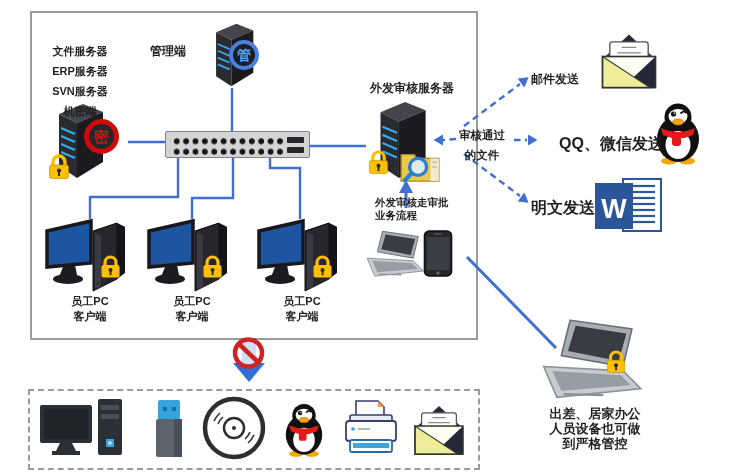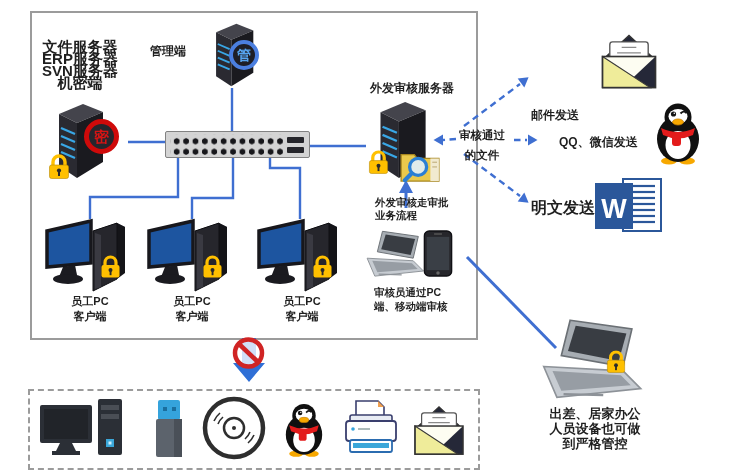--- a/index.html
+++ b/index.html
@@ -314,46 +314,44 @@
 
   <div class="icon-group" style="left:534px;top:318px;width:112px;height:86px;">
     <svg viewBox="0 0 100 78">
         <use href="#sym-laptop"></use>
       </svg>
     <svg viewBox="0 0 22 26" style="left:72px;top:32px;width:20px;height:24px;">
         <use href="#sym-lock"></use>
       </svg>
   </div>
 
-  <div class="label" style="left:28px;top:41px;width:104px;font-size:15px;line-height:12px;text-align:center;">文件服务器
+  <div class="label" style="left:28px;top:41px;width:104px;font-size:11px;line-height:20px;text-align:center;">文件服务器
 ERP服务器
 SVN服务器
 机密端</div>
 
   <div class="label" style="left:150px;top:43px;font-size:12px;">管理端</div>
 
   <div class="label" style="left:375px;top:196px;font-size:10.5px;line-height:13px;">外发审核走审批
 业务流程</div>
 
   <div class="label" style="left:356px;top:80px;width:112px;font-size:12px;text-align:center;">外发审核服务器</div>
 
-  <div class="label" style="left:374px;top:286px;font-size:10.5px;line-height:13.5px;">审核员通过PC
-端、移动端审核</div>
 
   <div class="label" style="left:55px;top:294px;width:70px;font-size:11px;line-height:15px;text-align:center;">员工PC
 客户端</div>
   <div class="label" style="left:157px;top:294px;width:70px;font-size:11px;line-height:15px;text-align:center;">员工PC
 客户端</div>
   <div class="label" style="left:267px;top:294px;width:70px;font-size:11px;line-height:15px;text-align:center;">员工PC
 客户端</div>
 
   <div class="label" style="left:446px;top:125px;width:72px;font-size:11.5px;line-height:20px;text-align:center;">审核通过
 的文件</div>
 
-  <div class="label" style="left:531px;top:71px;font-size:12px;margin-top:36px;">邮件发送</div>
-  <div class="label" style="left:559px;top:134px;font-size:12px;">QQ、微信发送</div>
+  <div class="label" style="left:531px;top:71px;font-size:12px;">邮件发送</div>
+  <div class="label" style="left:559px;top:134px;font-size:16px;">QQ、微信发送</div>
   <div class="label" style="left:531px;top:198px;font-size:16px;">明文发送</div>
 
   <div class="label" style="left:542px;top:406px;width:106px;font-size:13px;line-height:15px;text-align:center;">出差、居家办公
 人员设备也可做
 到严格管控</div>
 
 </div>
 
 </body></html>

